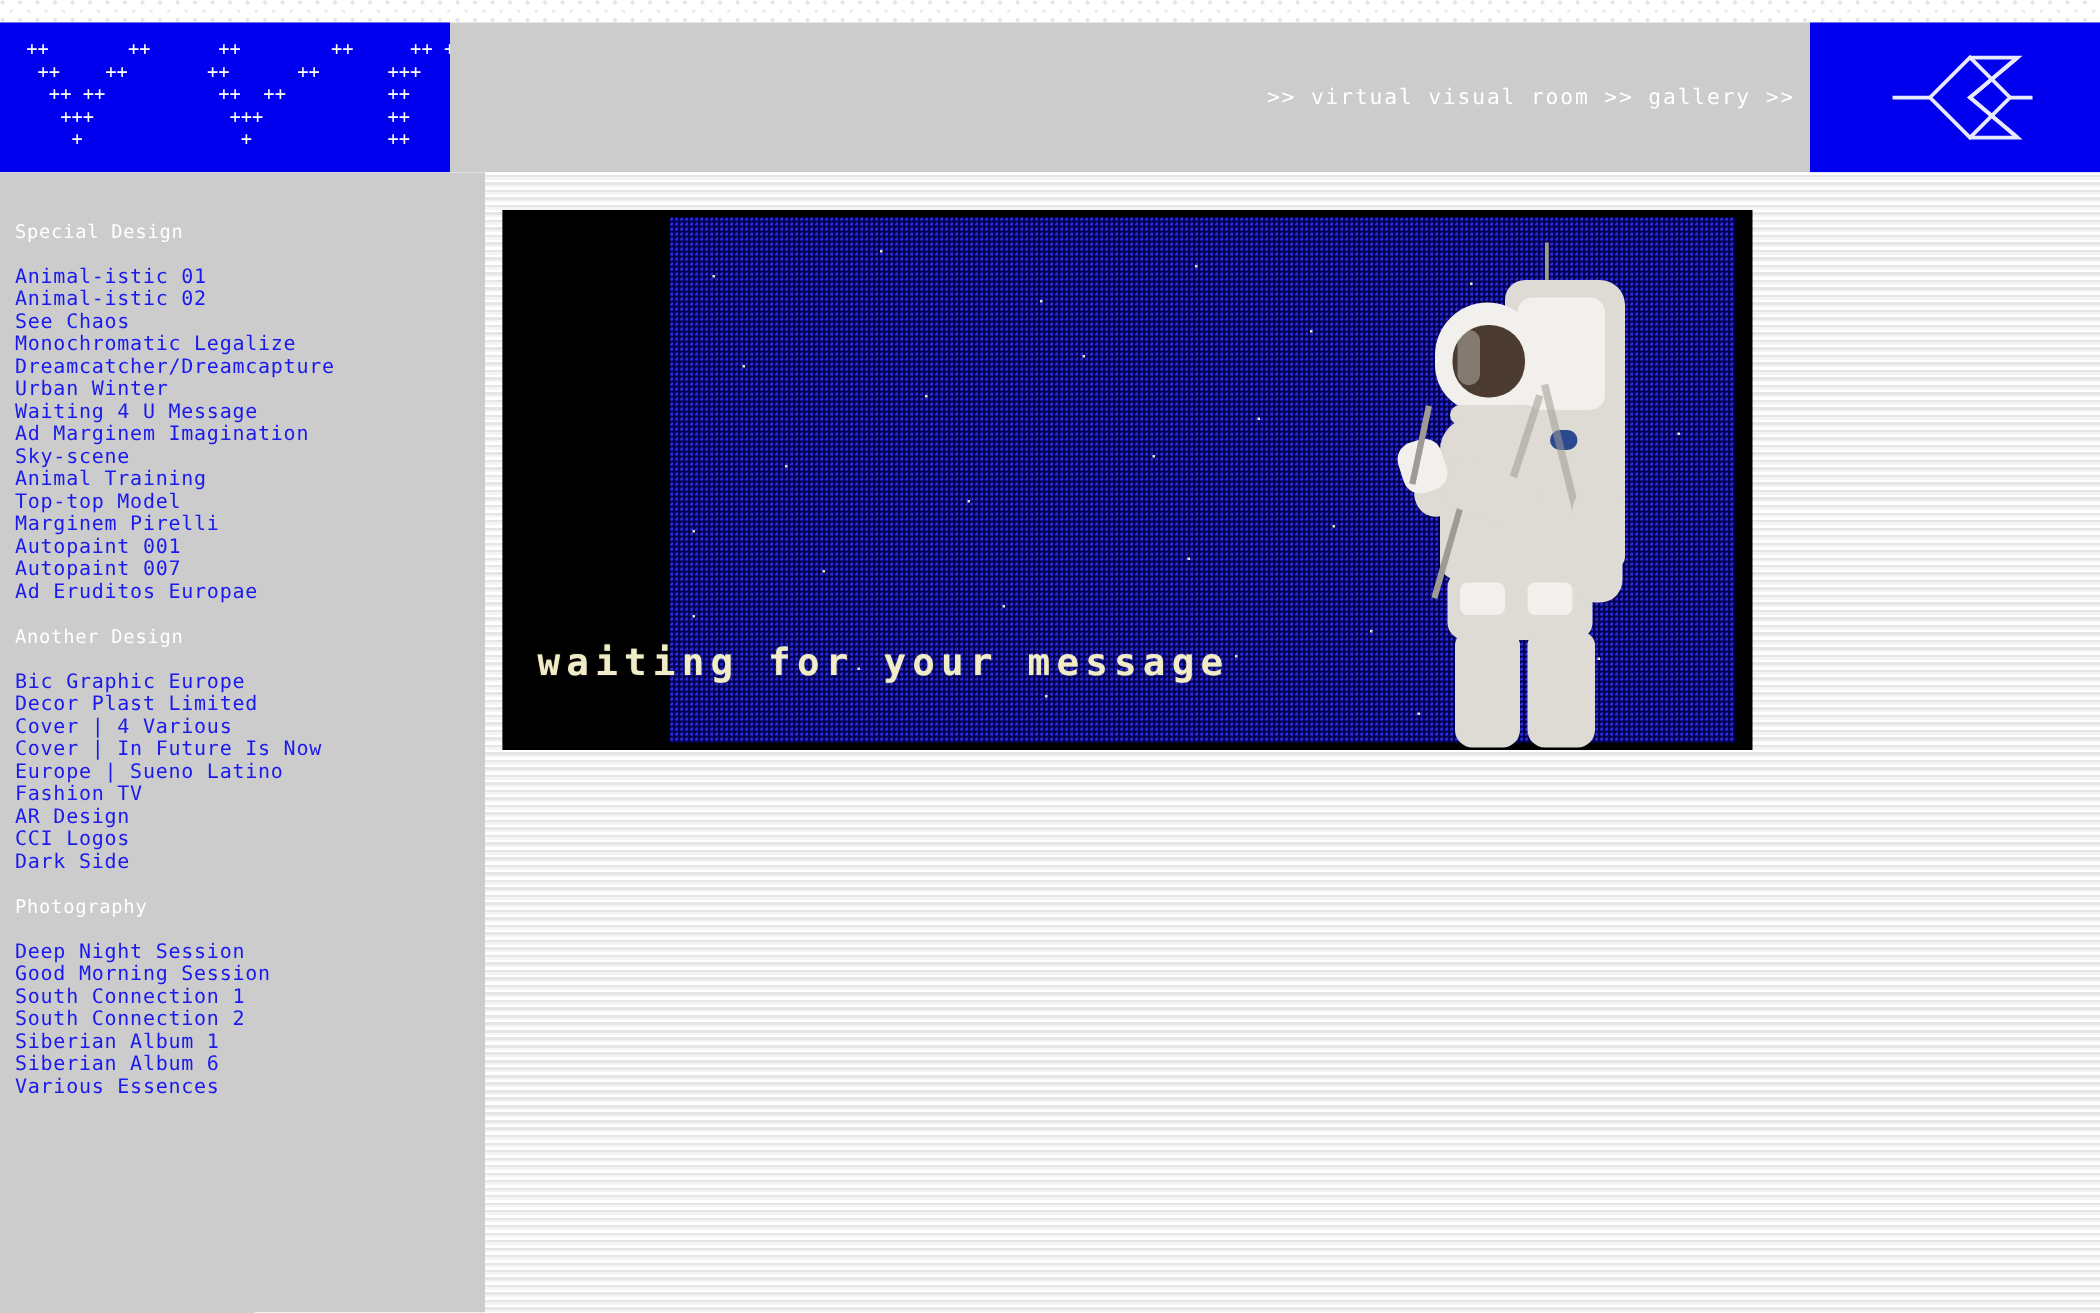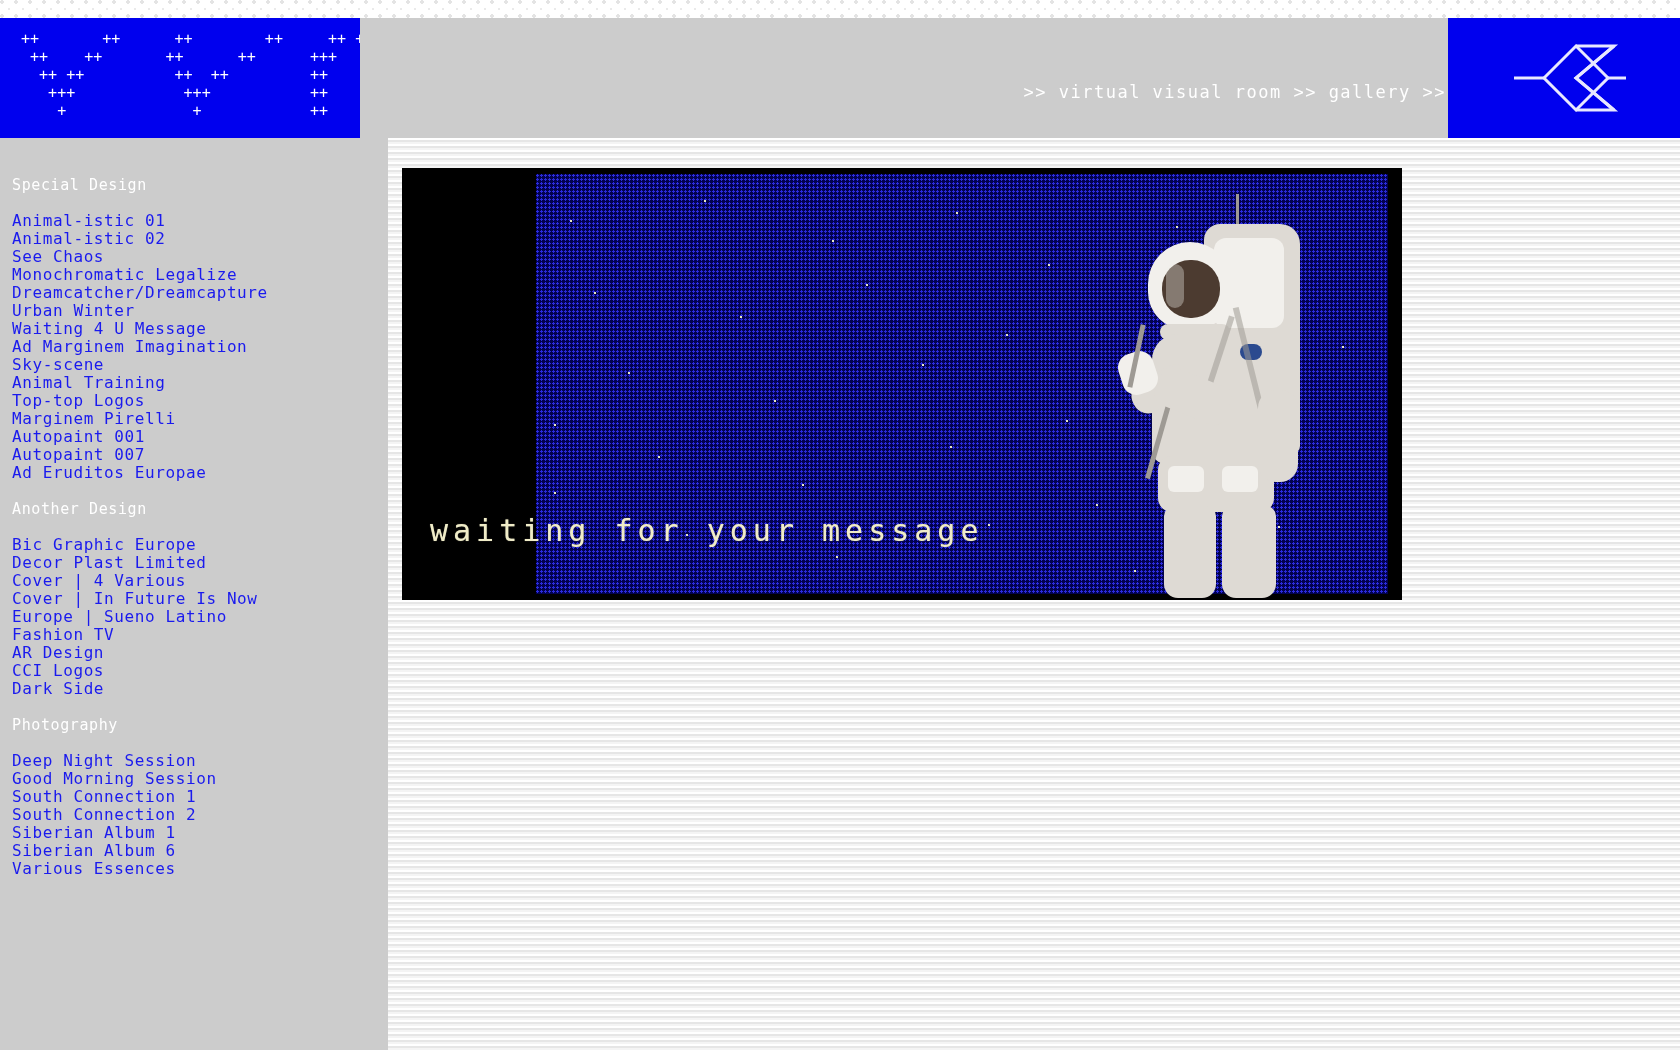--- a/index.html
+++ b/index.html
@@ -56,27 +56,27 @@
     font-size:15px;
     line-height:18px;
     letter-spacing:0px;
     white-space:pre;
     padding:12px 0 0 12px;
     overflow:hidden;
   }
 
   
   #breadcrumb{
-    position:absolute; right:232px; top:0; height:148px;
+    position:absolute; right:232px; top:0; height:120px;
     display:flex; align-items:center; justify-content:flex-end;
     color:#ffffff;
     font-size:17px;
     letter-spacing:1.5px;
     white-space:nowrap;
-    padding-right:2px;
+    padding-right:12px;
   }
 
   
   #brand-mark{
     position:absolute; right:0; top:0; width:232px; height:120px;
     background:#0000ee;
     display:flex; align-items:center; justify-content:center;
   }
   #brand-mark svg{ display:block; }
 
@@ -154,21 +154,21 @@
   .suit{ position:absolute; background:#dedad4; }
   .suit-dark{ position:absolute; background:#9e9a94; }
   .suit-light{ position:absolute; background:#f2f0ec; }
 
   
   #led-text{
     position:absolute; left:28px; bottom:52px;
     color:#f0ecc8;
     font-family:"DejaVu Sans Mono","Liberation Mono",monospace;
     font-size:30px;
-    font-weight:normal;
+    font-weight:bold;
     letter-spacing:5px;
     white-space:nowrap;
     text-transform:lowercase;
     
     background-image:
       repeating-linear-gradient(to right,  rgba(0,0,0,.85) 0 1px, transparent 1px 3px),
       repeating-linear-gradient(to bottom, rgba(0,0,0,.85) 0 1px, transparent 1px 3px);
     background-clip:text;
     -webkit-background-clip:text;
     text-shadow:0 0 1px rgba(240,236,200,.5);
@@ -218,21 +218,21 @@
         <a class="nav-link">Animal-istic 01</a>
         <a class="nav-link">Animal-istic 02</a>
         <a class="nav-link">See Chaos</a>
         <a class="nav-link">Monochromatic Legalize</a>
         <a class="nav-link">Dreamcatcher/Dreamcapture</a>
         <a class="nav-link">Urban Winter</a>
         <a class="nav-link">Waiting 4 U Message</a>
         <a class="nav-link">Ad Marginem Imagination</a>
         <a class="nav-link">Sky-scene</a>
         <a class="nav-link">Animal Training</a>
-        <a class="nav-link">Top-top Logos</a>
+        <a class="nav-link">Top-top Model</a>
         <a class="nav-link">Marginem Pirelli</a>
         <a class="nav-link">Autopaint 001</a>
         <a class="nav-link">Autopaint 007</a>
         <a class="nav-link">Ad Eruditos Europae</a>
       </div>
 
       <div class="nav-group">
         <div class="nav-section-title">Another Design</div>
         <a class="nav-link">Bic Graphic Europe</a>
         <a class="nav-link">Decor Plast Limited</a>

